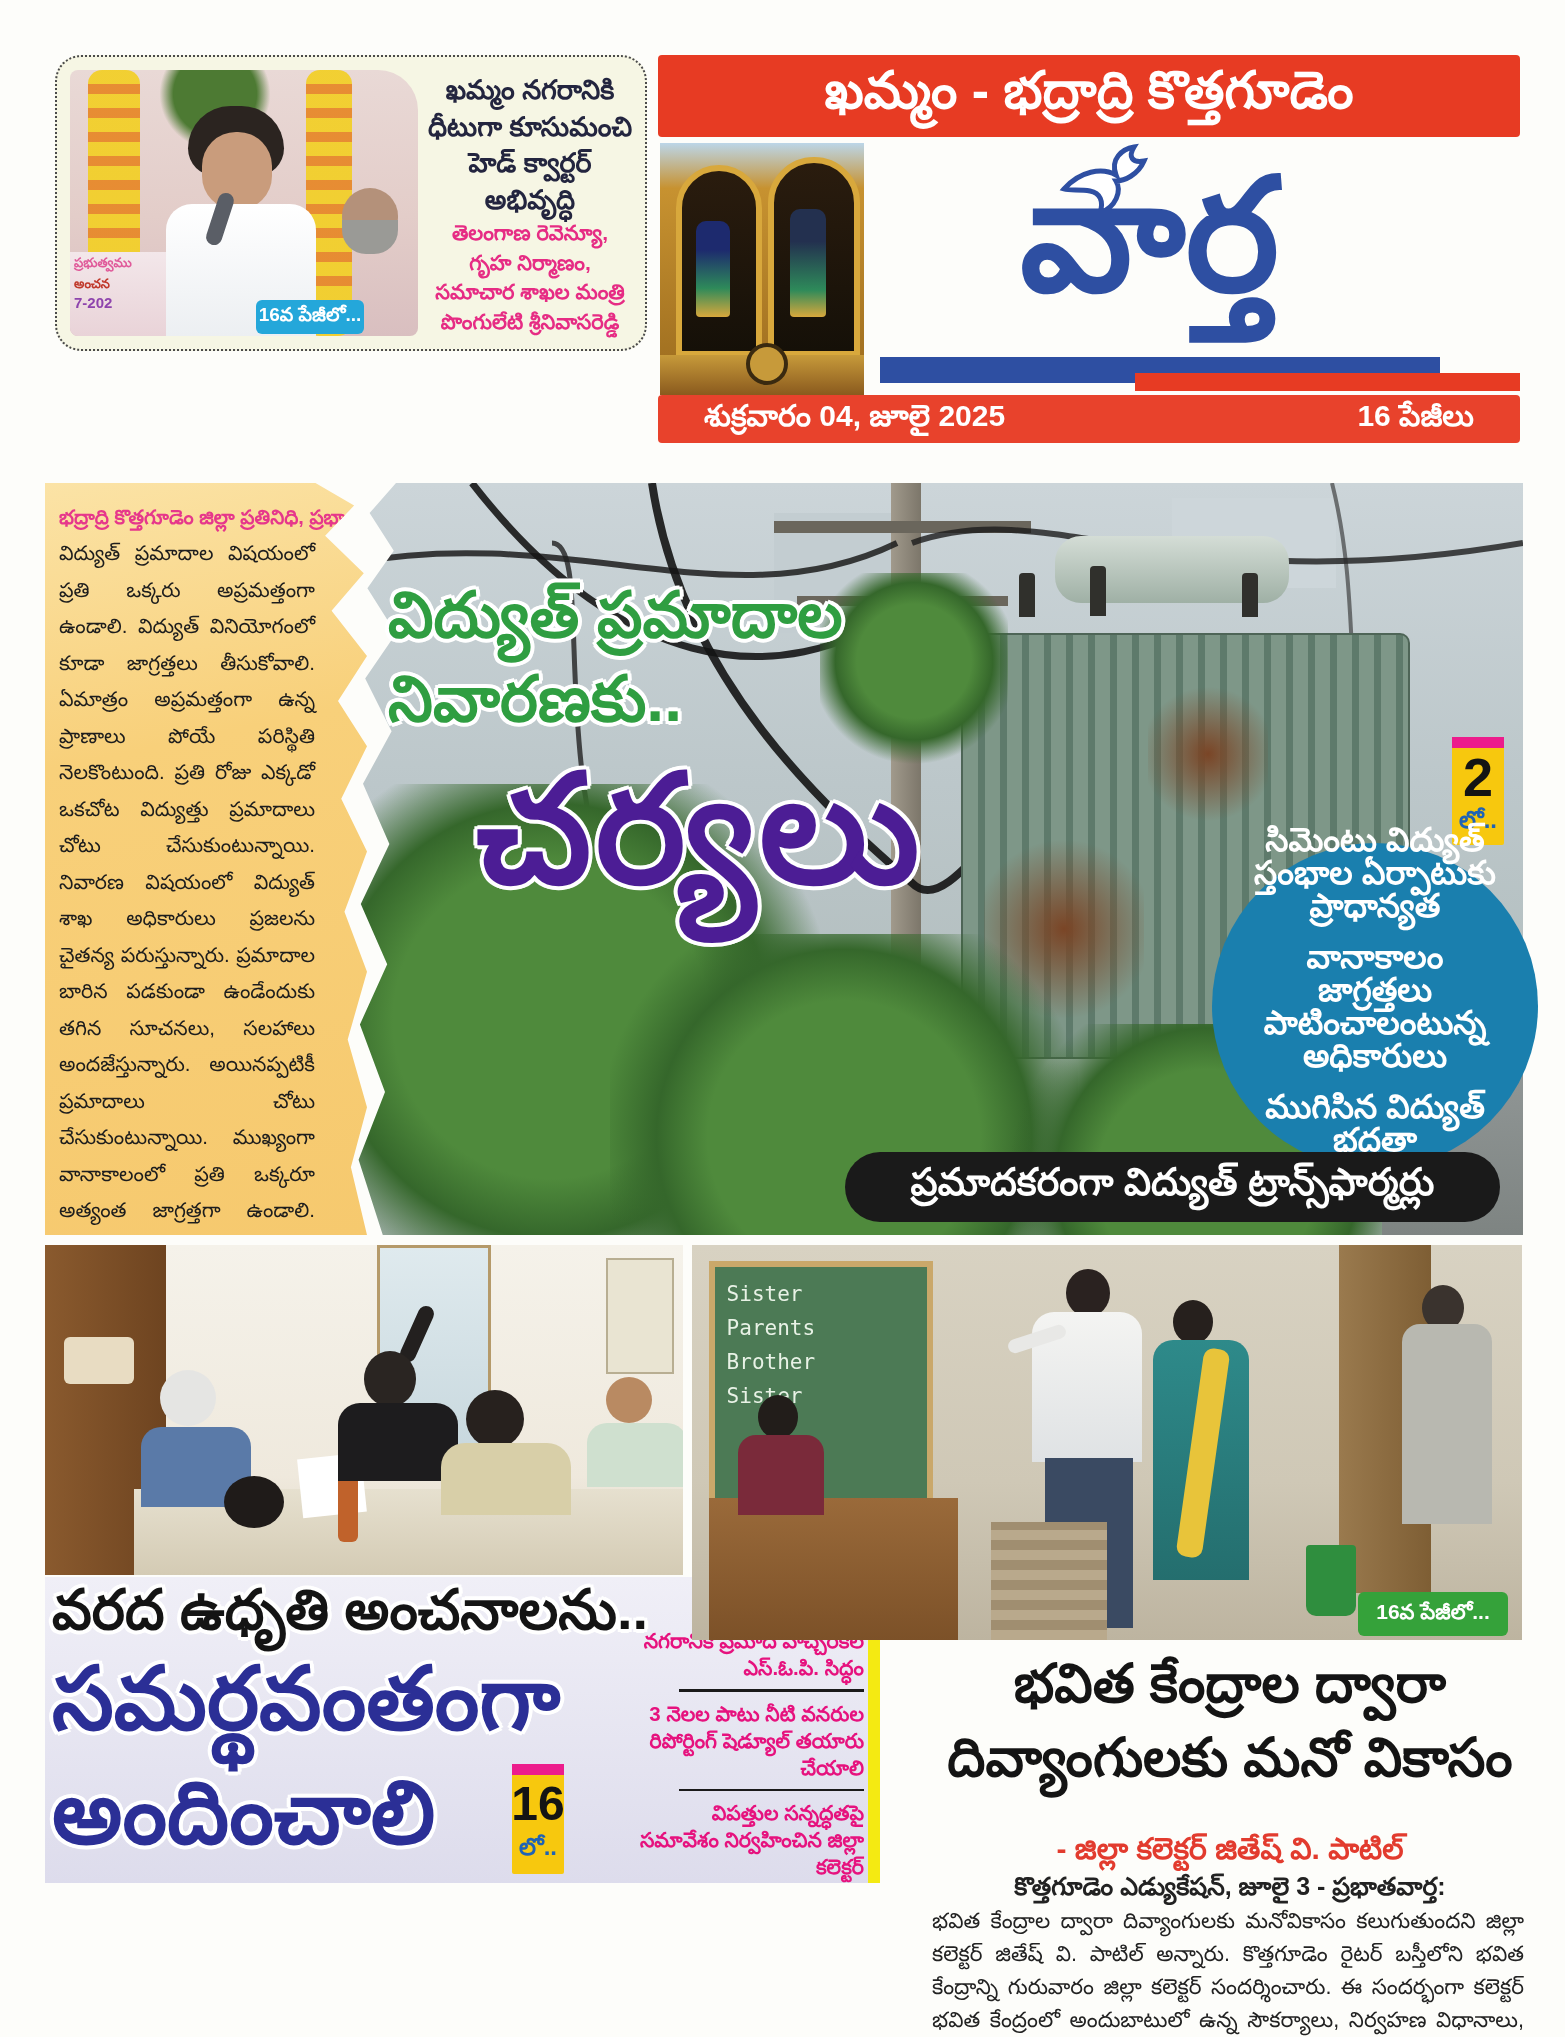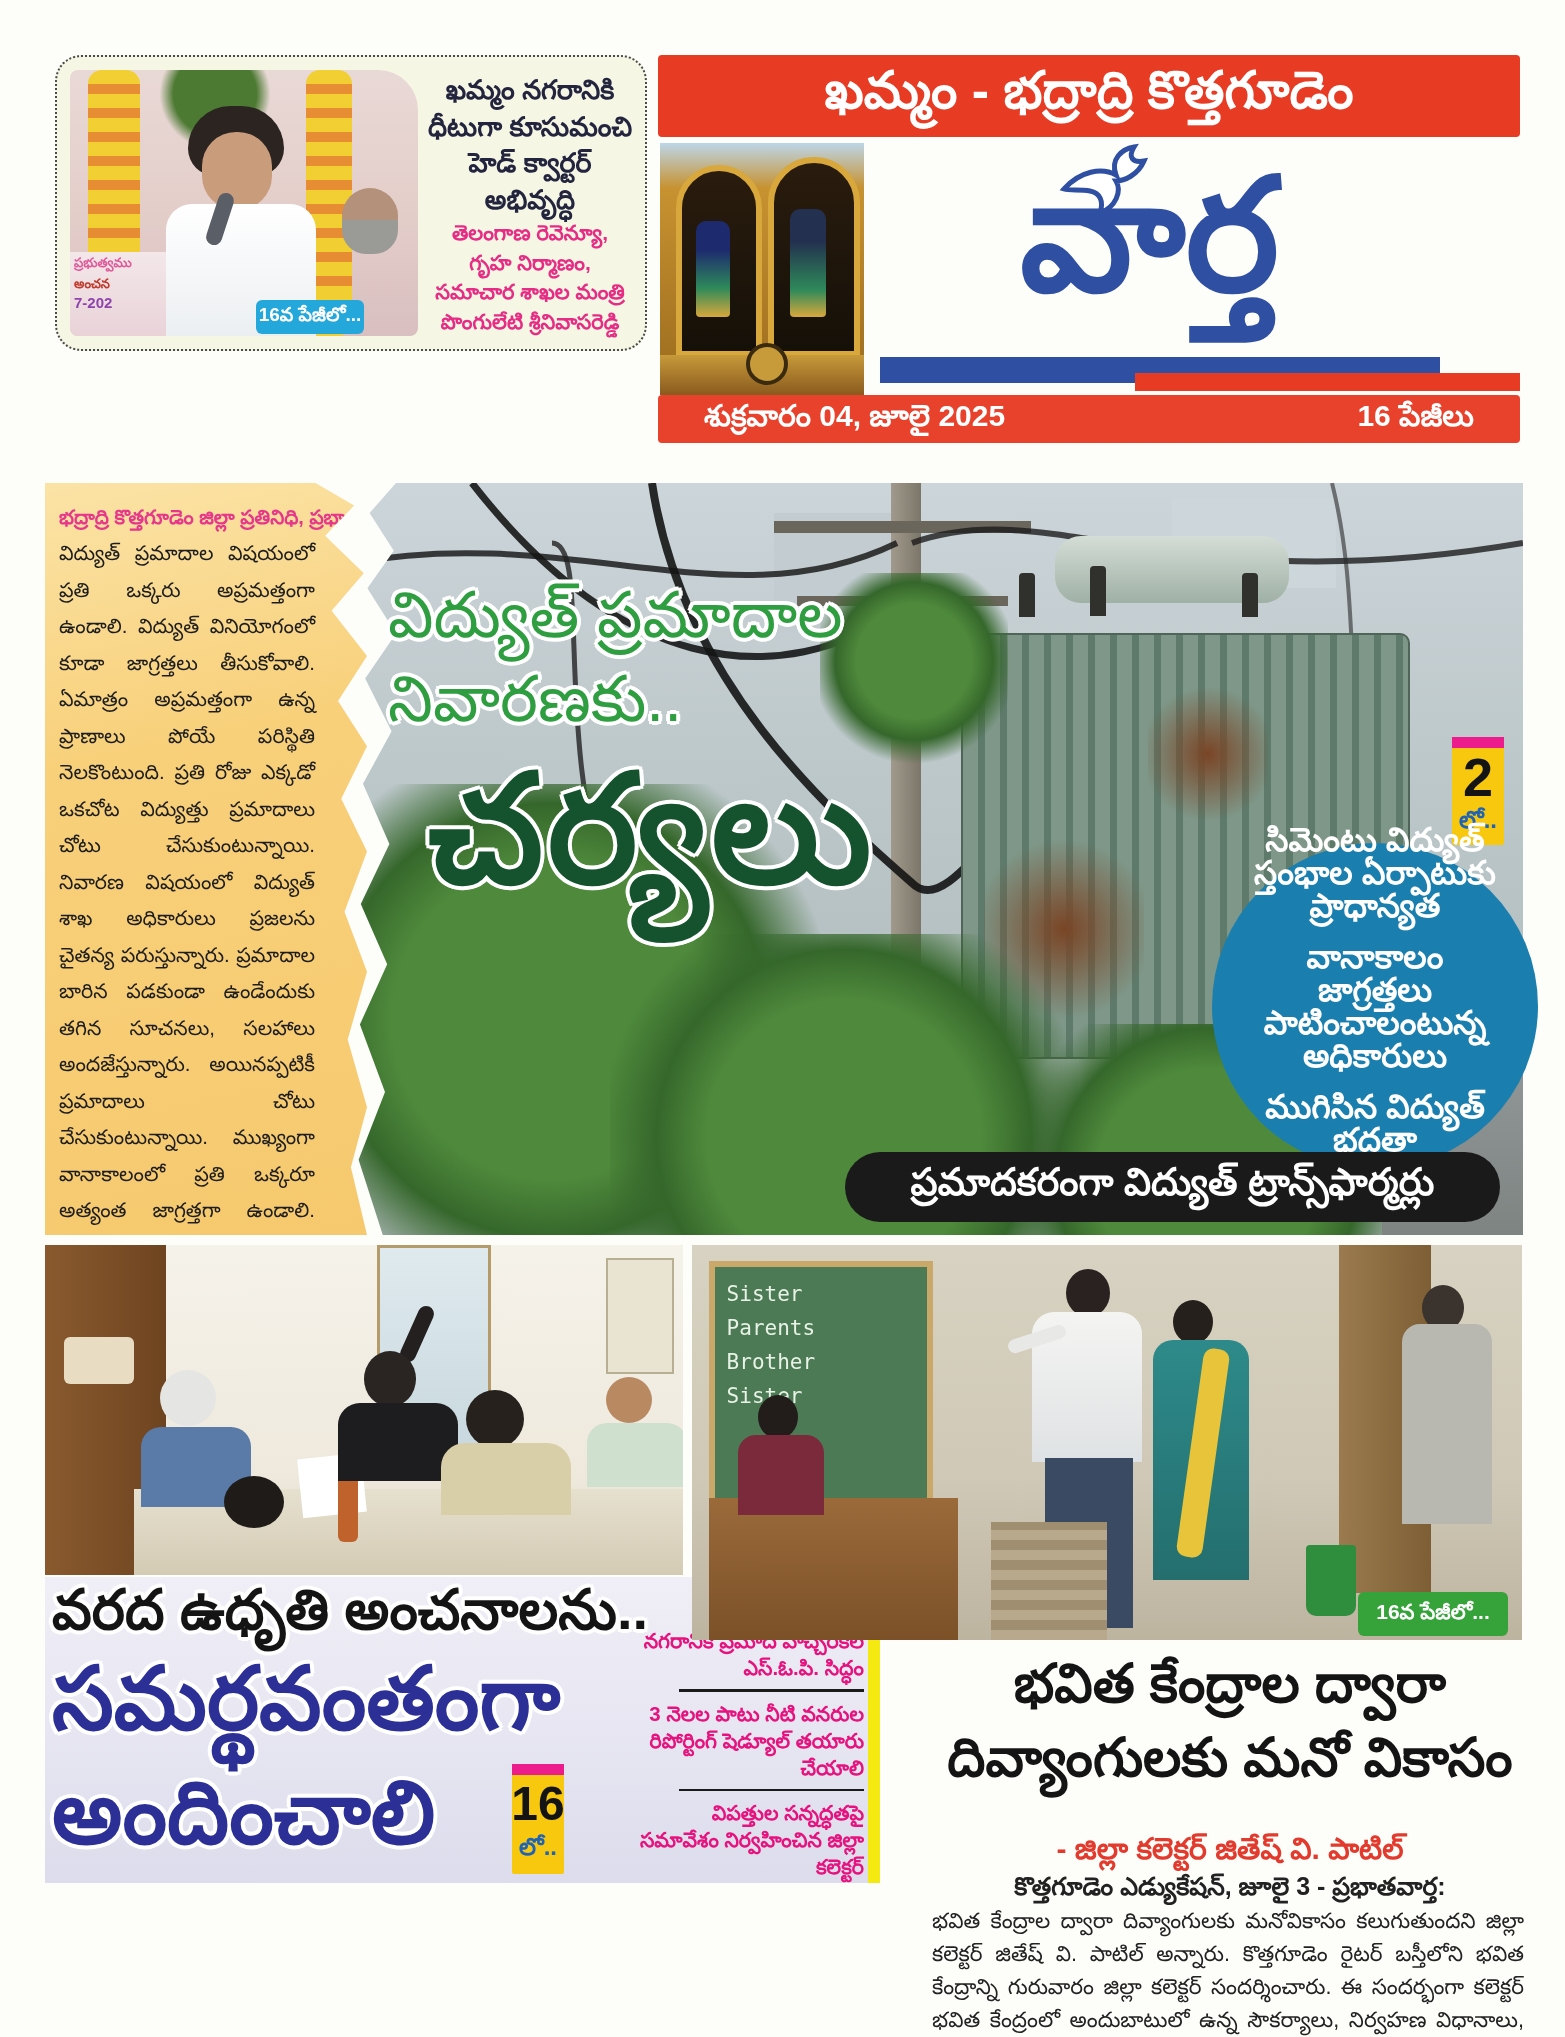--- a/index.html
+++ b/index.html
@@ -38,22 +38,22 @@
   .main-photo{left:352px;top:483px;width:1171px;height:752px;background:linear-gradient(180deg,#ccd5d9 0%,#bcc7ca 40%,#aab6b4 100%);overflow:hidden;}
   .bldg{background:#c3cdd1;}
   .pole{background:linear-gradient(90deg,#a19a8c,#7c766a);}
   .xarm{background:#6a665c;}
   .bush{background:#30302c;border-radius:4px 4px 0 0;}
   .tx-body{background:repeating-linear-gradient(90deg,#7e9788 0 15px,#5e7a6b 15px 22px);border-radius:10px;border:2px solid #4e6557;}
   .tx-cap{background:linear-gradient(180deg,#d4ddd6,#9fb0a5);border-radius:26px;}
   .rust{background:radial-gradient(circle,#7a4526 0%,rgba(122,69,38,0) 70%);}
   .bushTree{background:radial-gradient(circle at 50% 45%,#4f8a3c 0 40%,#35672b 55%,rgba(40,80,30,0) 72%);}
   .torn-strip{left:352px;top:483px;width:44px;height:752px;background:#fdfdfa;clip-path:polygon(0 0,100% 0,40% 4%,95% 9%,35% 14%,100% 20%,30% 26%,90% 33%,25% 40%,85% 48%,20% 56%,80% 64%,18% 72%,75% 81%,15% 90%,70% 100%,0 100%);}
-  .hl-green{color:#2f9e41;font-weight:normal;font-size:64px;}
-  .hl-red{color:#14532d;font-weight:bold;font-size:152px;letter-spacing:4px;}
+  .hl-green{color:#2f9e41;font-weight:bold;font-size:64px;}
+  .hl-red{color:#4c1d95;font-weight:bold;font-size:152px;letter-spacing:4px;margin-left:48px;}
   .badge-col{width:52px;background:#f7c80e;display:flex;flex-direction:column;align-items:center;border-radius:2px;}
   .badge-top{width:100%;height:11px;background:#ec1c8c;}
   .badge-num{color:#141414;font-weight:bold;font-size:54px;line-height:58px;}
   .badge-lo{color:#1f63b5;font-weight:bold;font-size:24px;line-height:28px;}
   .bubble{left:1212px;top:843px;width:326px;height:326px;border-radius:50%;background:#1a7fae;display:flex;flex-direction:column;align-items:center;justify-content:center;padding:18px 34px;box-sizing:border-box;}
   .bubble-item{color:#fff;font-weight:bold;font-size:33px;line-height:33px;text-align:center;}
   .bubble-sep{width:72%;height:2px;background:#fff;margin:9px 0;}
   .black-strip{left:845px;top:1152px;width:655px;height:70px;background:#1a1a1a;border-radius:36px;display:flex;align-items:center;justify-content:center;color:#fff;font-weight:bold;font-size:38px;}
 
   

